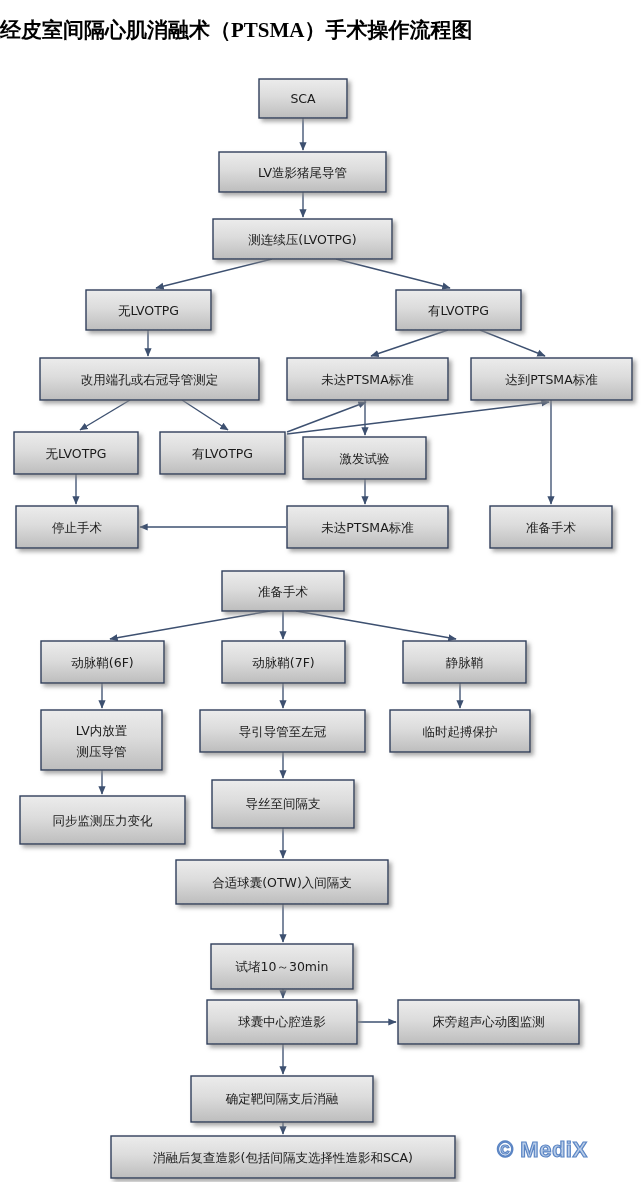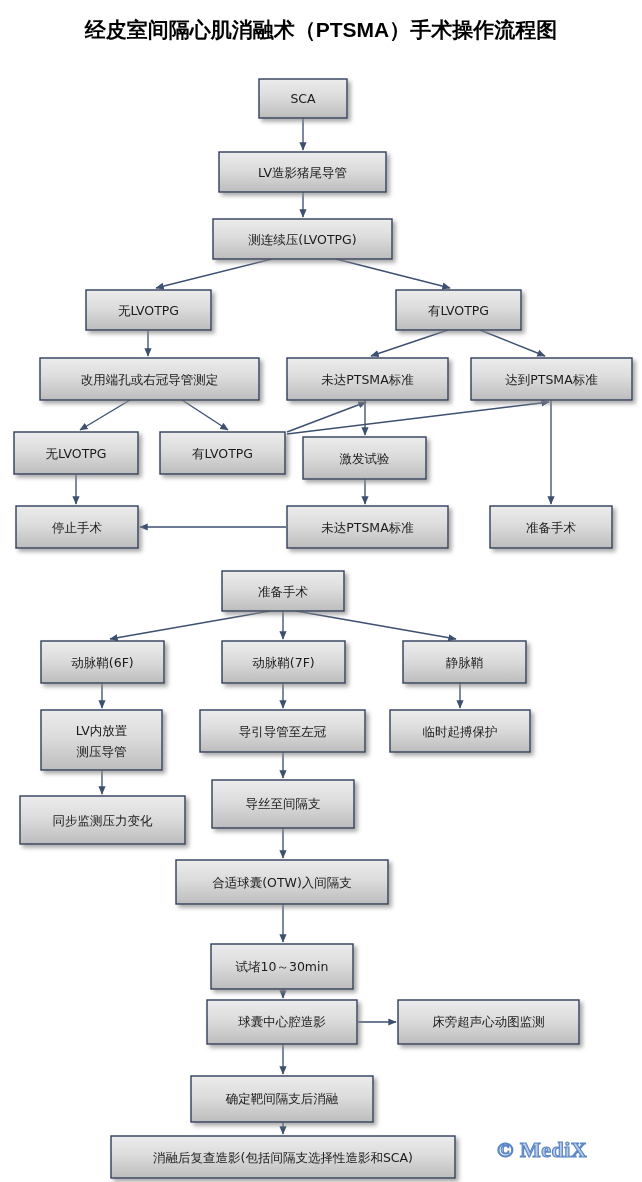--- a/index.html
+++ b/index.html
@@ -13,22 +13,22 @@
     height: 1182px;
     background: #ffffff;
     overflow: hidden;
     font-family: "DejaVu Sans", "Liberation Sans", sans-serif;
   }
   #chart-title {
     position: absolute;
     left: 0;
     top: 16px;
     width: 642px;
-    text-align: center;
-    font-family: Liberation Sans, sans-serif;
+    text-align: left;
+    font-family: Liberation Serif, serif;
     font-size: 21px;
     font-weight: bold;
     color: #000000;
     letter-spacing: 0px;
   }
   svg#flow {
     position: absolute;
     left: 0;
     top: 0;
     width: 642px;
@@ -38,21 +38,21 @@
     font-family: "DejaVu Sans", "Liberation Sans", sans-serif;
     font-size: 12.5px;
     fill: #1a1a1a;
     text-anchor: middle;
     dominant-baseline: middle;
   }
   .watermark {
     position: absolute;
     left: 497px;
     top: 1137px;
-    font-family: Liberation Serif, serif;
+    font-family: Liberation Sans, sans-serif;
     font-size: 22px;
     font-weight: bold;
     color: #b9cde8;
     -webkit-text-stroke: 1.2px #5b85c4;
     letter-spacing: 0.5px;
     white-space: nowrap;
   }
 </style>
 </head>
 <body>

